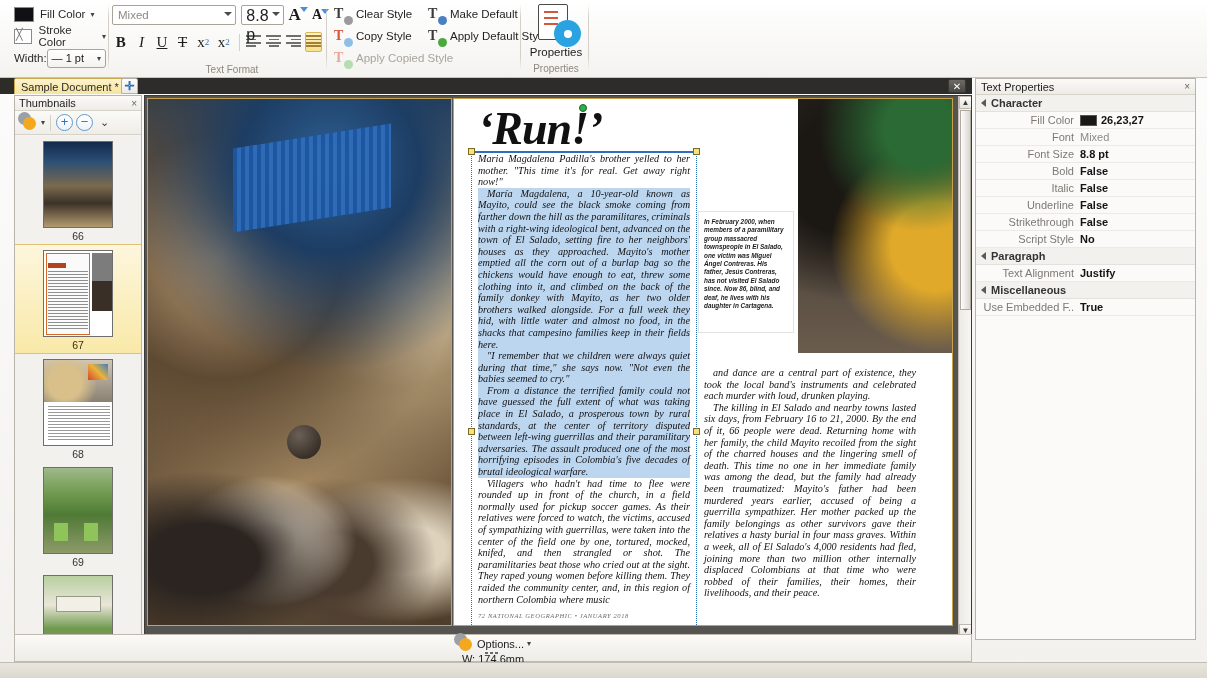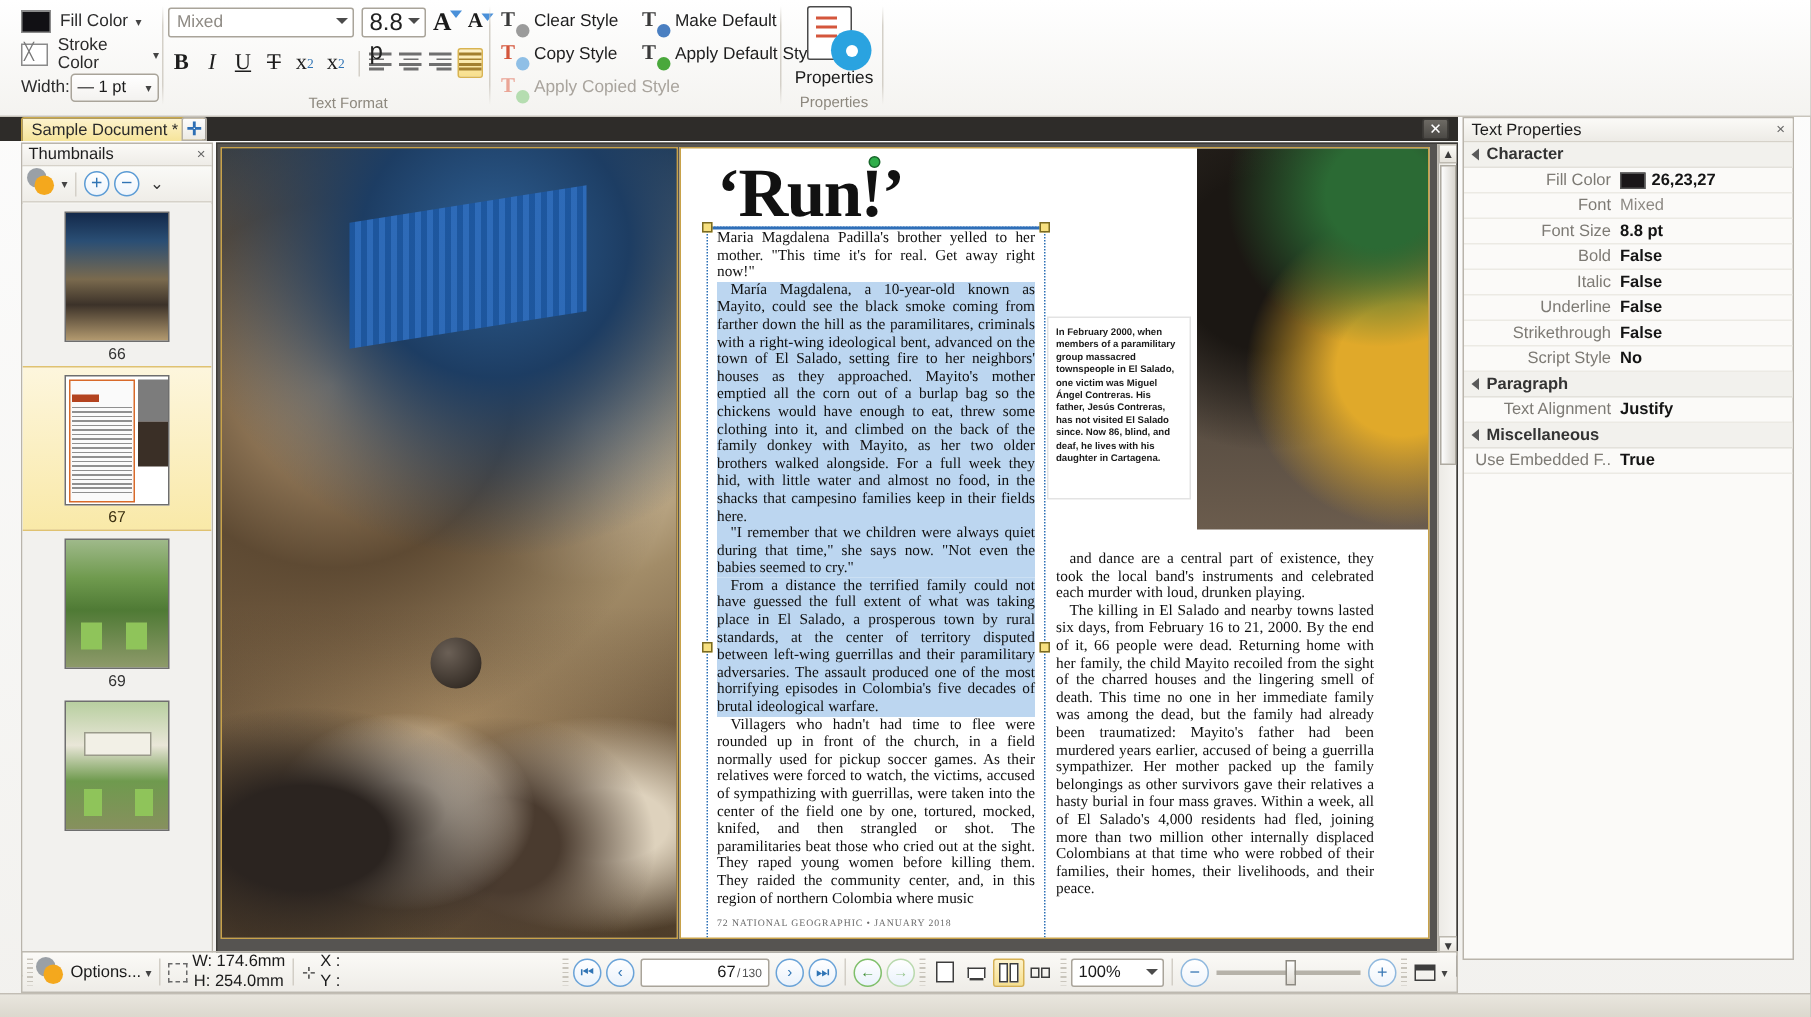--- a/index.html
+++ b/index.html
@@ -123,21 +123,21 @@
   .tnum { font-size:10.5px; color:#333; margin-top:2px; }
   .tnum.sel { color:#3a2f10; }
 
   
   #docarea { position:absolute; left:144px; top:95px; width:828px; height:556px;
              background:#565451; border:1px solid #3c3a37; overflow:hidden; }
   #page { position:absolute; left:2px; top:2px; width:808px; height:534px; }
   #pageL { position:absolute; left:0; top:0; width:305px; height:528px;
            border:1px solid #c8a24a; overflow:hidden; }
   #pageR { position:absolute; left:306px; top:0; width:500px; height:528px;
-           background:#fff; border:1px solid #c8a24a; overflow:hidden; }
+           background:#fff; border:1px solid #c8a24a; overflow:hidden;font-style:italic; }
 
   
   .photoL { position:absolute; inset:0; background:
       radial-gradient(circle at 60% 12%, #2e5f93 0%, #1d3d63 18%, transparent 42%),
       radial-gradient(circle at 24% 30%, #b99b74 0%, #5e4a33 28%, transparent 55%),
       radial-gradient(circle at 80% 35%, #efe0c3 0%, #a28c68 25%, transparent 50%),
       radial-gradient(circle at 50% 78%, #c8a778 0%, #7a6245 40%, transparent 70%),
       linear-gradient(#16324f 0%, #2a4e74 16%, #7c6a4e 38%, #3c3229 58%, #b9996c 80%, #8a7150 100%); }
   .photoL .rail { position:absolute; left:28%; top:7%; width:52%; height:16%;
                   background:repeating-linear-gradient(90deg,#1d57a0 0 4px,#2e6cbb 4px 8px);
@@ -218,21 +218,21 @@
   .prow { display:flex; height:17px; border-bottom:1px solid #eceae4; align-items:center; }
   .pk { width:104px; text-align:right; padding-right:6px; font-size:11px; color:#7d7a74; }
   .pv { flex:1; font-size:11px; color:#141414; font-weight:bold; display:flex;
         align-items:center; gap:4px; }
   .pv.muted { color:#8d8a84; font-weight:normal; }
   .cswatch { width:17px; height:11px; background:#1a1719; border:1px solid #555; }
 
   
   #bottombar { position:absolute; left:14px; top:634px; width:958px; height:28px;
                background:linear-gradient(#fbfaf7,#eeece7); border:1px solid #bdb9b0;
-               display:flex; align-items:center; }
+               display:flex; align-items:center;flex-direction:column; }
   .bsep { width:1px; height:18px; background:#d2cec6; margin:0 5px; }
   .grip { width:4px; height:18px;
           background:repeating-linear-gradient(#c9c5bc 0 1px, transparent 1px 3px);
           margin:0 3px; }
   .navbtn { width:19px; height:19px; border-radius:50%; border:1.4px solid #6aa3d8;
             background:linear-gradient(#ffffff,#eaf2fb); color:#2f74b5;
             font-size:10px; display:flex; align-items:center; justify-content:center; }
   .navbtn.grn { border-color:#7fbf6a; color:#3f8f33; }
   .navbtn.grn.dim { border-color:#b9d9ae; color:#9cc793; }
   #pagebox { width:86px; height:19px; border:1px solid #a9a49a; border-radius:2px;
@@ -440,20 +440,32 @@
                border:1px solid #d86a2a;"></div>
           <div style="position:absolute;left:4px;top:12px;width:18px;height:5px;background:#b3431f;"></div>
           <div style="position:absolute;left:4px;top:20px;width:40px;height:58px;
                background:repeating-linear-gradient(#8f8f8f 0 1px, transparent 1px 3px);"></div>
           <div style="position:absolute;left:48px;top:2px;width:20px;height:28px;background:#7c7c7c;"></div>
           <div style="position:absolute;left:48px;top:30px;width:20px;height:30px;background:#3a2f26;"></div>
         </div>
         <div class="tnum sel">67</div>
       </div>
 
+      <div class="thumb">
+        <div class="tpic" style="background:#fff;">
+          <div style="position:absolute;left:0;top:0;width:70px;height:42px;
+               background:radial-gradient(circle at 30% 55%,#d9c08a 0 30%,transparent 60%),
+                          linear-gradient(#cfc6b6,#8a8072);"></div>
+          <div style="position:absolute;right:4px;top:4px;width:20px;height:16px;
+               background:linear-gradient(45deg,#d8442e,#e8b43a 50%,#3b7fc4);"></div>
+          <div style="position:absolute;left:4px;top:46px;width:62px;height:36px;
+               background:repeating-linear-gradient(#9a9a9a 0 1px, transparent 1px 3px);"></div>
+        </div>
+        <div class="tnum">68</div>
+      </div>
 
       <div class="thumb">
         <div class="tpic" style="background:linear-gradient(#9fb98a 0%,#6f9a4e 30%,#4f7a35 55%,#8e9a6a 100%);">
           <div style="position:absolute;left:10px;top:55px;width:14px;height:18px;background:#8fc45a;"></div>
           <div style="position:absolute;left:40px;top:55px;width:14px;height:18px;background:#8fc45a;"></div>
         </div>
         <div class="tnum">69</div>
       </div>
 
       <div class="thumb">

